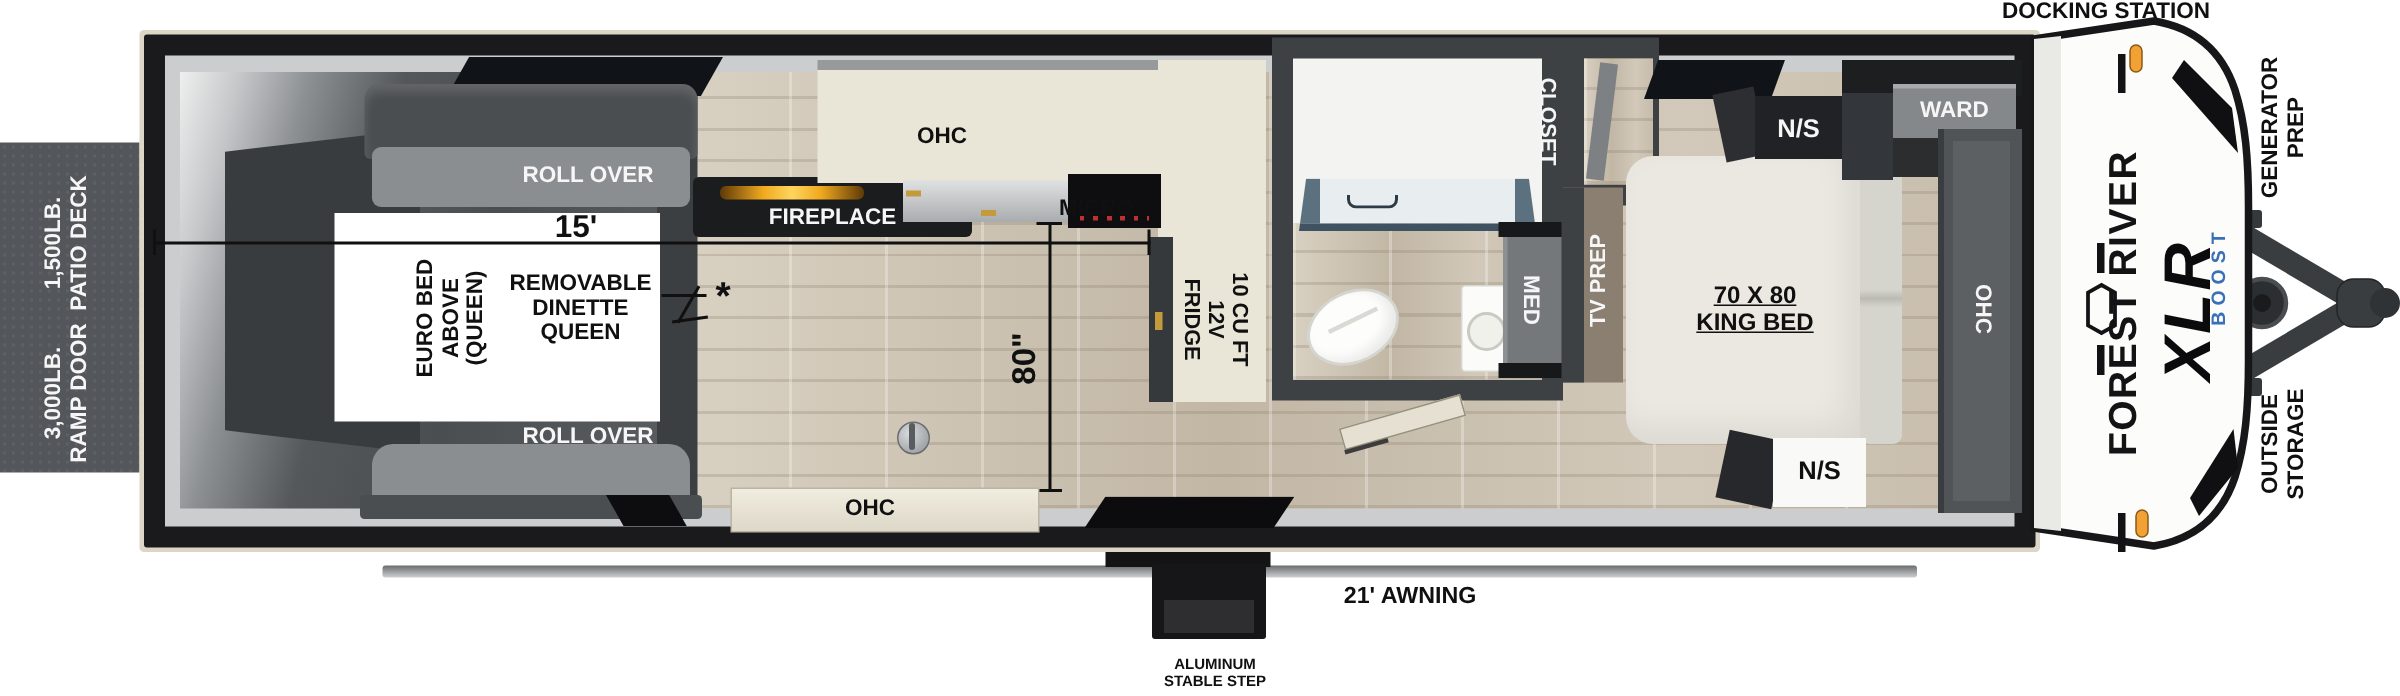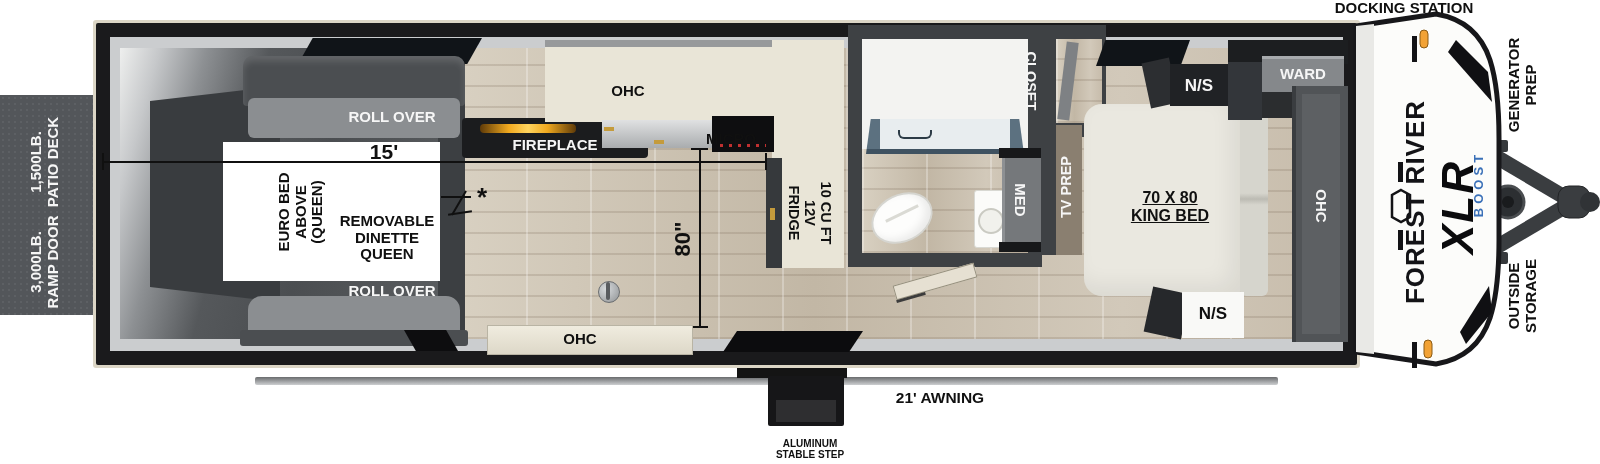--- a/index.html
+++ b/index.html
@@ -35,21 +35,21 @@
     box-shadow:inset 0 5px 7px rgba(255,255,255,.14);}
   .sofa-t-seat{left:248px;top:98px;width:212px;height:40px;background:#8b8e91;border-radius:6px;}
   .sofa-b-seat{left:248px;top:296px;width:212px;height:42px;background:#8b8e91;border-radius:14px 14px 6px 6px;}
   .sofa-b-base{left:240px;top:330px;width:228px;height:16px;background:#4b4e51;border-radius:3px;}
   .lbl-rot{left:302px;top:108px;width:180px;height:18px;font-size:15px;}
   .lbl-rob{left:302px;top:282px;width:180px;height:18px;font-size:15px;}
   
   .infobox{left:223px;top:142px;width:217px;height:139px;background:#fff;}
   .lbl-15{left:334px;top:141px;width:100px;height:22px;font-size:21px;}
   .lbl-euro{left:246px;top:184px;width:110px;height:56px;transform:rotate(-90deg);font-size:15px;}
-  .lbl-dinette{left:327px;top:180px;width:120px;height:52px;font-size:15px;margin-top:32px;}
+  .lbl-dinette{left:327px;top:180px;width:120px;height:52px;font-size:15px;}
   .dim{background:#101010;}
   .dim-h{left:103px;top:161px;width:664px;height:2px;}
   .tick-l{left:102px;top:153px;width:2px;height:17px;}
   .tick-r{left:765px;top:153px;width:2px;height:17px;}
   .dim-v{left:699px;top:149px;width:2px;height:178px;}
   .tick-t{left:691px;top:148px;width:17px;height:2px;}
   .tick-b{left:691px;top:326px;width:17px;height:2px;}
   .lbl-80{left:648px;top:226px;width:70px;height:26px;transform:rotate(-90deg);font-size:22px;}
   .leader{left:441px;top:196px;width:30px;height:2px;}
   .diag{left:458px;top:189px;width:2px;height:28px;transform:rotate(30deg);}

